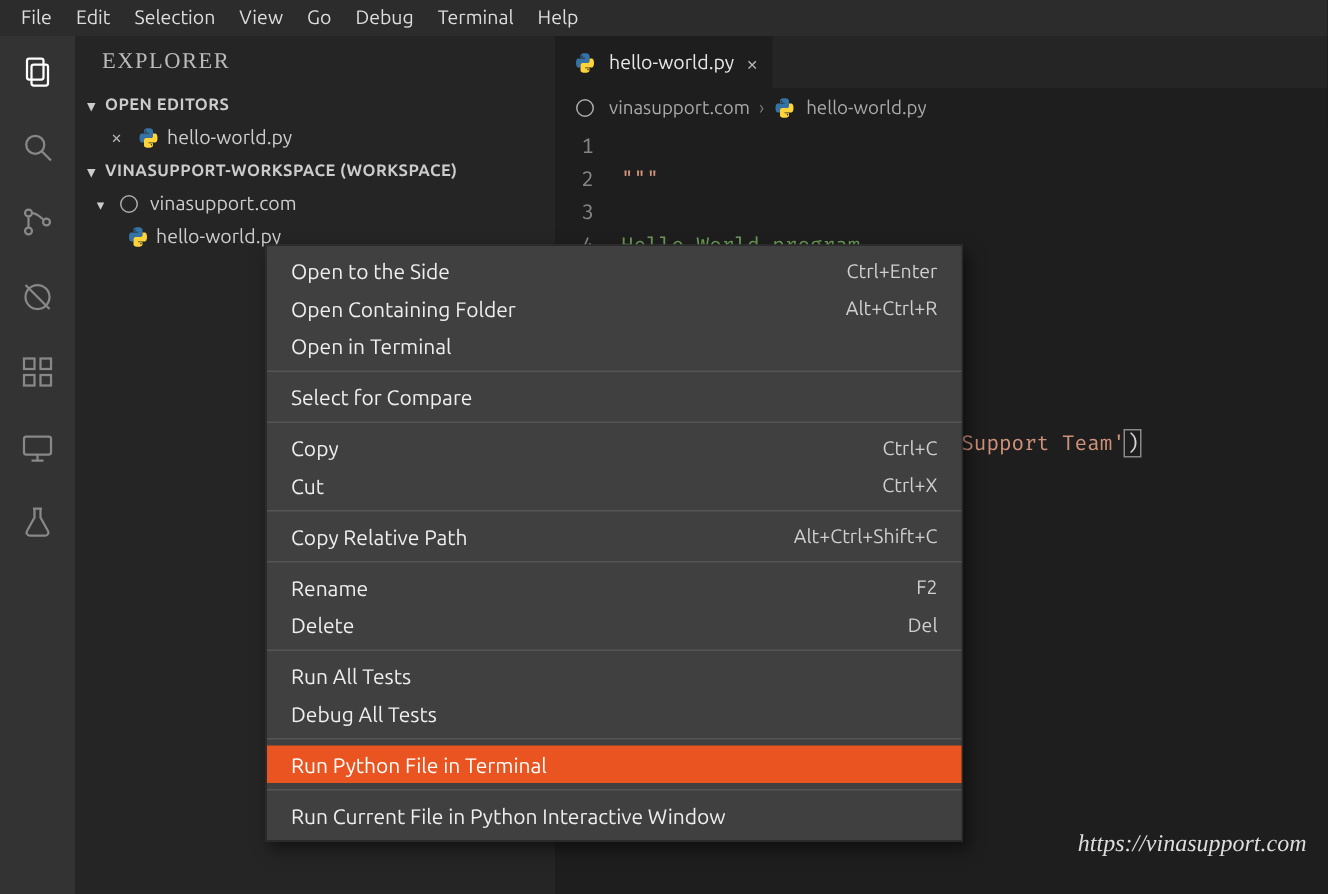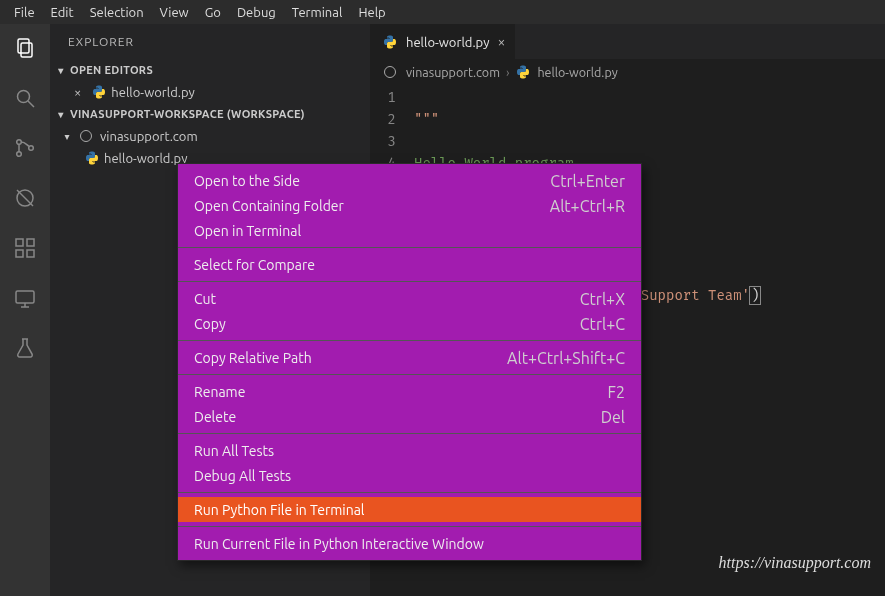--- a/index.html
+++ b/index.html
@@ -51,22 +51,23 @@
     background: #252526;
     display: flex;
     flex-direction: column;
     font-size: 12px;
   }
   .sidebar-title {
     height: 35px;
     display: flex; align-items: center;
     padding: 0 18px;
     letter-spacing: 1px;
-    font-size: 12px;
+    font-size: 15px;
     color: #bbb;
+    font-family: Liberation Serif, serif;
   }
   .section-header {
     display: flex; align-items: center;
     padding: 2px 6px 2px 4px;
     font-weight: bold;
     font-size: 11px;
     letter-spacing: .3px;
     color: #ccc;
     cursor: default;
     height: 22px;
@@ -126,34 +127,34 @@
   .codelines { flex:1; white-space:pre; color:#d4d4d4;}
   .str { color:#ce9178; }
   .com { color:#6a9955; }
   .cursor-box { outline:1px solid #888; padding:0 1px;}
 
   
   .context-menu {
     position:absolute;
     left:177px; top:163px;
     width:465px;
-    background:#a21caf;
+    background:#404040;
     border:1px solid #2a2a2a;
     box-shadow: 3px 5px 10px rgba(0,0,0,.5);
     font-size:14px;
     color:#eee;
     padding:4px 0;
   }
   .cm-item {
     display:flex; justify-content:space-between; align-items:center;
     padding:4px 16px;
     height:25px;
     cursor:default;
   }
-  .cm-item .sc { color:#cfcfcf; font-size:16px;}
+  .cm-item .sc { color:#cfcfcf; font-size:13px;}
   .cm-item.highlight { background:#e95420; color:#fff; }
   .cm-item.highlight .sc { color:#fff; }
   .cm-sep { height:1px; background:#555; margin:4px 0; }
 
   .watermark {
     position:absolute; right:14px; bottom:24px;
     font-family: Georgia, serif;
     font-style: italic;
     color:#ddd;
     font-size:16px;
@@ -323,27 +324,27 @@
       <span>Open in Terminal</span>
       <span class="sc"></span>
     </div>
     <div class="cm-sep"></div>
     <div class="cm-item">
       <span>Select for Compare</span>
       <span class="sc"></span>
     </div>
     <div class="cm-sep"></div>
     <div class="cm-item">
+      <span>Copy</span>
+      <span class="sc">Ctrl+C</span>
+    </div>
+    <div class="cm-item">
       <span>Cut</span>
       <span class="sc">Ctrl+X</span>
     </div>
-    <div class="cm-item">
-      <span>Copy</span>
-      <span class="sc">Ctrl+C</span>
-    </div>
     <div class="cm-sep"></div>
     <div class="cm-item">
       <span>Copy Relative Path</span>
       <span class="sc">Alt+Ctrl+Shift+C</span>
     </div>
     <div class="cm-sep"></div>
     <div class="cm-item">
       <span>Rename</span>
       <span class="sc">F2</span>
     </div>

